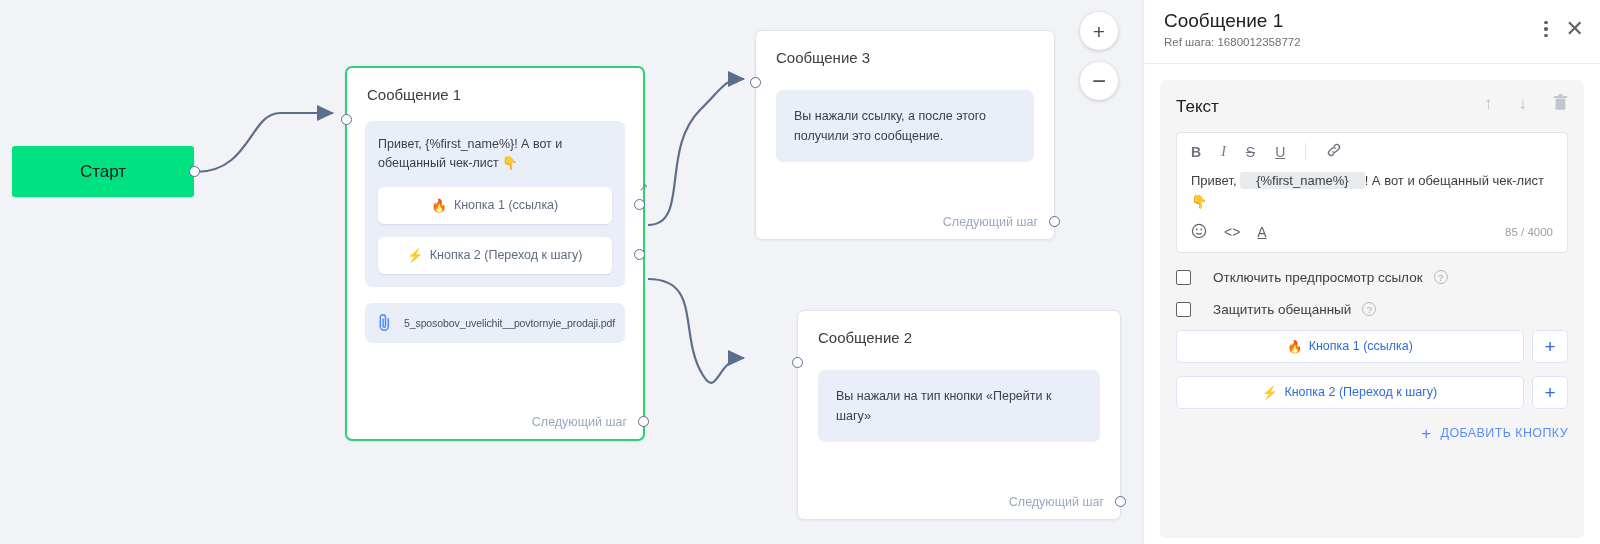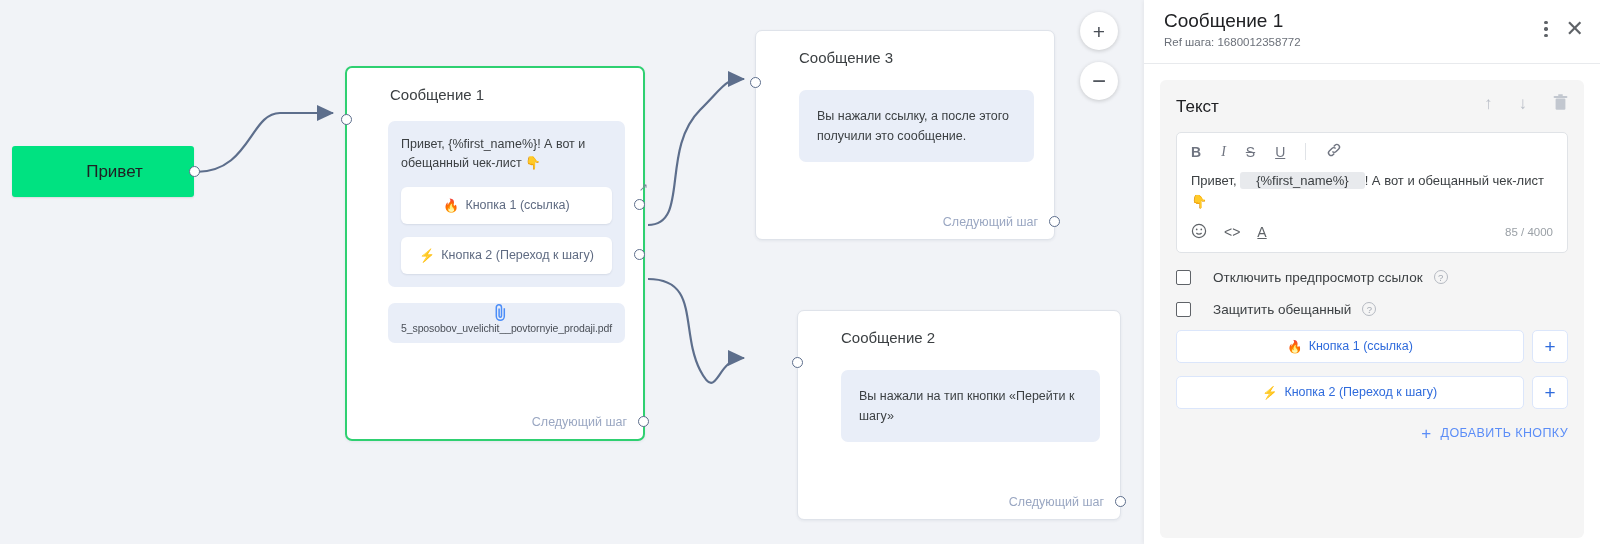--- a/index.html
+++ b/index.html
@@ -15,21 +15,21 @@
   
   .canvas {
     position: relative;
     width: 1144px; height: 544px;
     background: #f1f3f7;
     overflow: hidden;
     flex: 0 0 1144px;
   }
   .edges { position: absolute; left: 0; top: 0; width: 1144px; height: 544px; pointer-events: none; }
 
-  .node { position: absolute; padding-left: 23px; }
+  .node { position: absolute; }
 
   
   .start-node {
     left: 12px; top: 146px; width: 182px; height: 51px;
     background: #00e281;
     border-radius: 3px;
     display: flex; align-items: center; justify-content: center;
     font-size: 17px; color: #202124;
     box-shadow: 0 1px 2px rgba(0,0,0,.10);
   }
@@ -73,21 +73,21 @@
   }
   .btn-row .emo { margin-right: 6px; font-size: 13px; }
   .ext-arrow {
     position: absolute; right: -36px; top: -6px;
     font-size: 11px; color: #7b8699;
   }
   .btn-port { position: absolute; right: -33px; top: 50%; margin-top: -6px; }
   .file-row {
     margin: 16px 18px 0 18px;
     background: #e9eef8; border-radius: 7px;
-    height: 40px; display: flex; align-items: center; padding: 0 12px; flex-direction: column;
+    height: 40px; display: flex; align-items: center; padding: 0 12px;
   }
   .clip-icon { color: #4b8df8; margin-right: 12px; display: flex; }
   .file-name { font-size: 10.5px; color: #4a4f57; letter-spacing: -.1px; }
 
   
   #node3 { left: 755px; top: 30px; width: 300px; height: 210px; }
   #node2 { left: 797px; top: 310px; width: 324px; height: 210px; }
   .plain-bubble {
     margin: 24px 20px 0 20px;
     background: #e9eef8; border-radius: 7px;
@@ -187,21 +187,21 @@
         <marker id="arw" markerWidth="9" markerHeight="9" refX="7.5" refY="4.5" orient="auto">
           <path d="M0,0.8 L8,4.5 L0,8.2 Z" fill="#5d6e8c"></path>
         </marker>
       </defs>
       <path d="M196,172 C250,172 250,113 280,113 C310,113 300,113 333,113" fill="none" stroke="#5d6e8c" stroke-width="2.2" marker-end="url(#arw)"></path>
       <path d="M648,225 C690,225 660,150 700,110 C725,85 725,79 744,79" fill="none" stroke="#5d6e8c" stroke-width="2.2" marker-end="url(#arw)"></path>
       <path d="M648,279 C700,279 680,330 700,370 C718,405 715,358 744,358" fill="none" stroke="#5d6e8c" stroke-width="2.2" marker-end="url(#arw)"></path>
     </svg>
 
     <div class="node start-node">
-      <span>Привет</span>
+      <span>Старт</span>
       <span class="port"></span>
     </div>
 
     <div class="node msg-card selected" id="node1">
       <span class="port in-port"></span>
       <div class="msg-title">Сообщение 1</div>
 
       <div class="bubble-group">
         <div class="bubble-text">Привет, {%first_name%}! А вот и обещанный чек-лист 👇</div>
 

